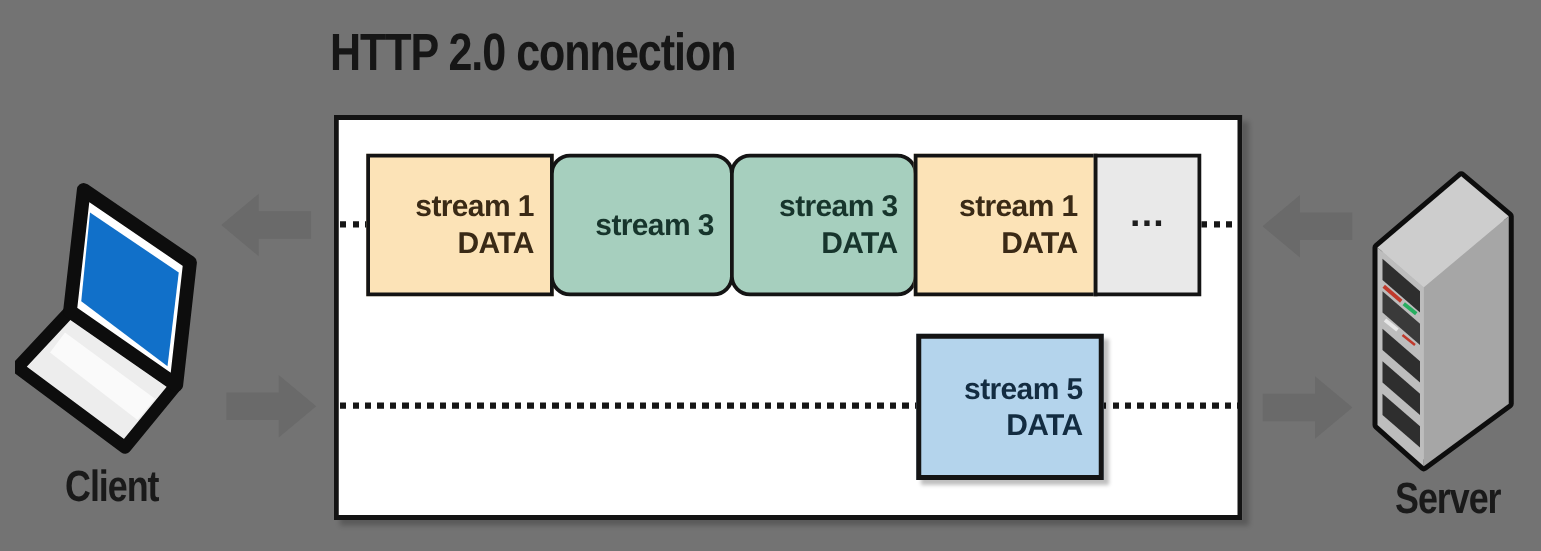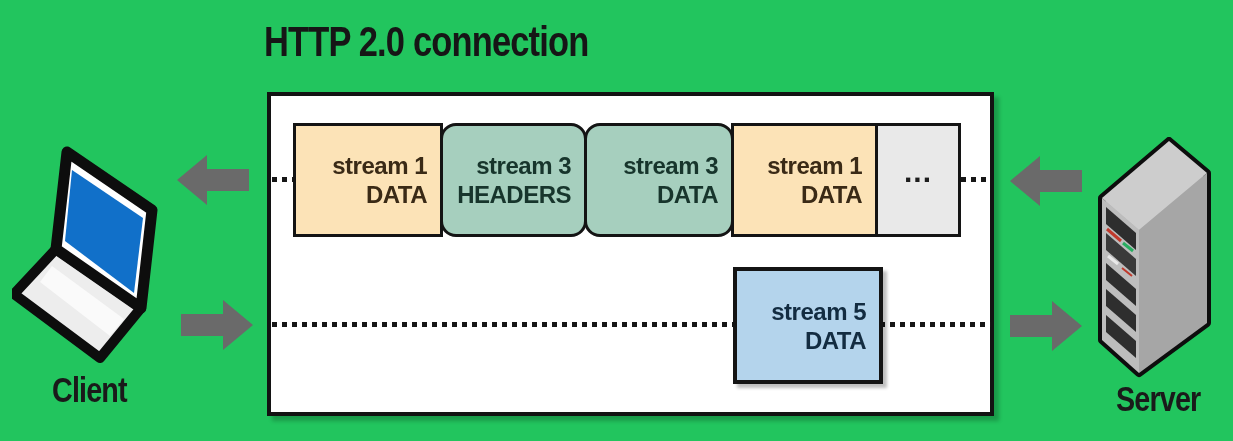--- a/index.html
+++ b/index.html
@@ -3,21 +3,21 @@
 <meta charset="utf-8">
 <style>
   * { margin: 0; padding: 0; box-sizing: border-box; }
   html, body { background: #ffffff; }
   body { font-family: "Liberation Sans", "DejaVu Sans", sans-serif; }
 
   .canvas {
     position: relative;
     width: 1233px;
     height: 441px;
-    background: #22c55e;
+    background: #737373;
     overflow: hidden;
   }
 
   
   .diagram-title {
     position: absolute;
     left: 264px;
     top: 18px;
     font-size: 42px;
     font-weight: bold;
@@ -173,21 +173,20 @@
   <div class="dotted dotted-bottom-left"></div>
   <div class="dotted dotted-bottom-right"></div>
 
   <div class="frame-row">
     <div class="frame frame--orange w1">
       <span>stream 1</span>
       <span>DATA</span>
     </div>
     <div class="frame frame--green w2">
       <span>stream 3</span>
-      <span>HEADERS</span>
     </div>
     <div class="frame frame--green w3">
       <span>stream 3</span>
       <span>DATA</span>
     </div>
     <div class="frame frame--orange w4">
       <span>stream 1</span>
       <span>DATA</span>
     </div>
     <div class="frame frame--gray w5">

